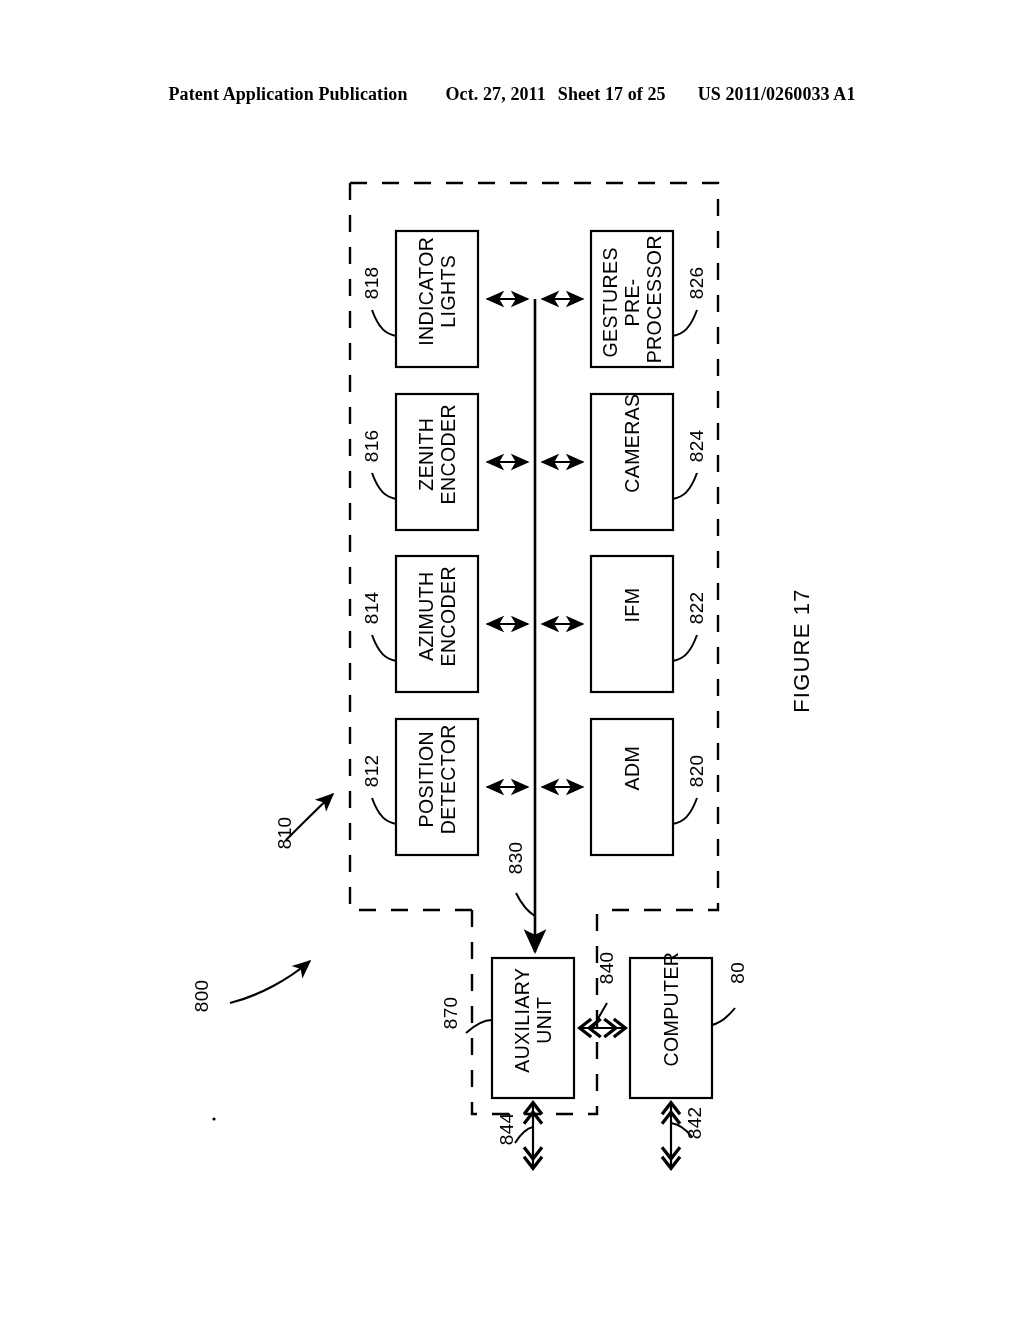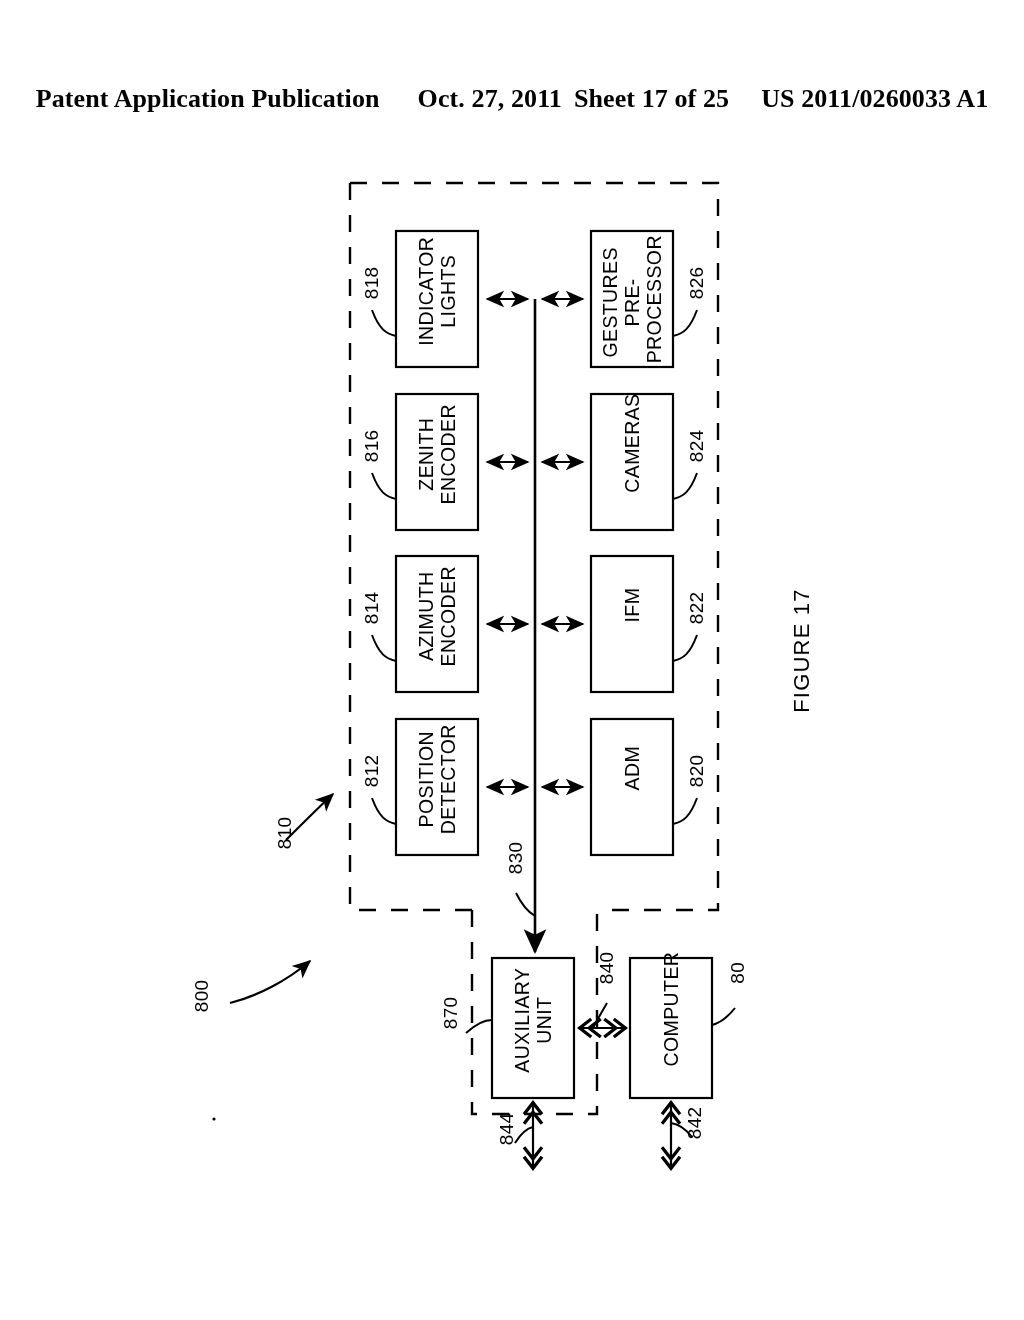--- a/index.html
+++ b/index.html
@@ -18,21 +18,21 @@
 
   
   #page-header {
     position: absolute;
     top: 84px;
     left: 0;
     width: 1024px;
     text-align: center;
     font-family: "Liberation Serif", serif;
     font-weight: bold;
-    font-size: 26px;
+    font-size: 18px;
     letter-spacing: 0.1px;
     white-space: nowrap;
   }
   #page-header .seg { display: inline-block; }
   #page-header .gap-lg { display: inline-block; width: 38px; }
   #page-header .gap-sm { display: inline-block; width: 12px; }
   #page-header .gap-md { display: inline-block; width: 32px; }
 
   
   #diagram {

